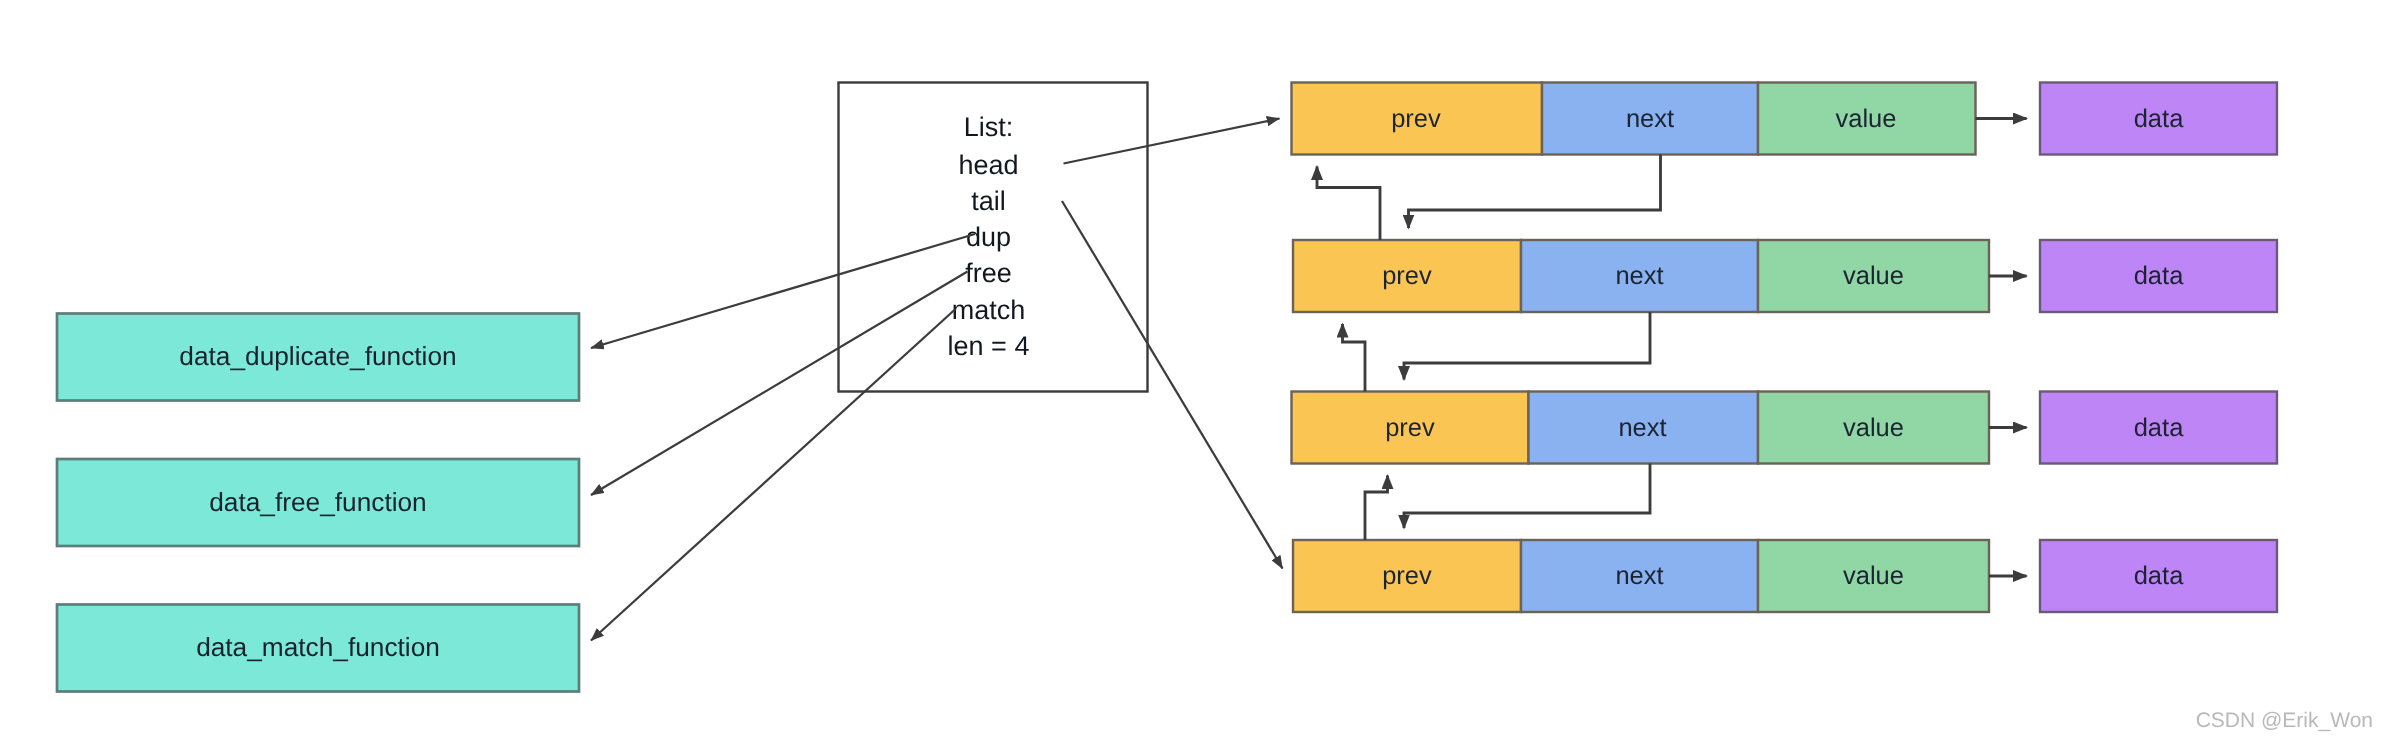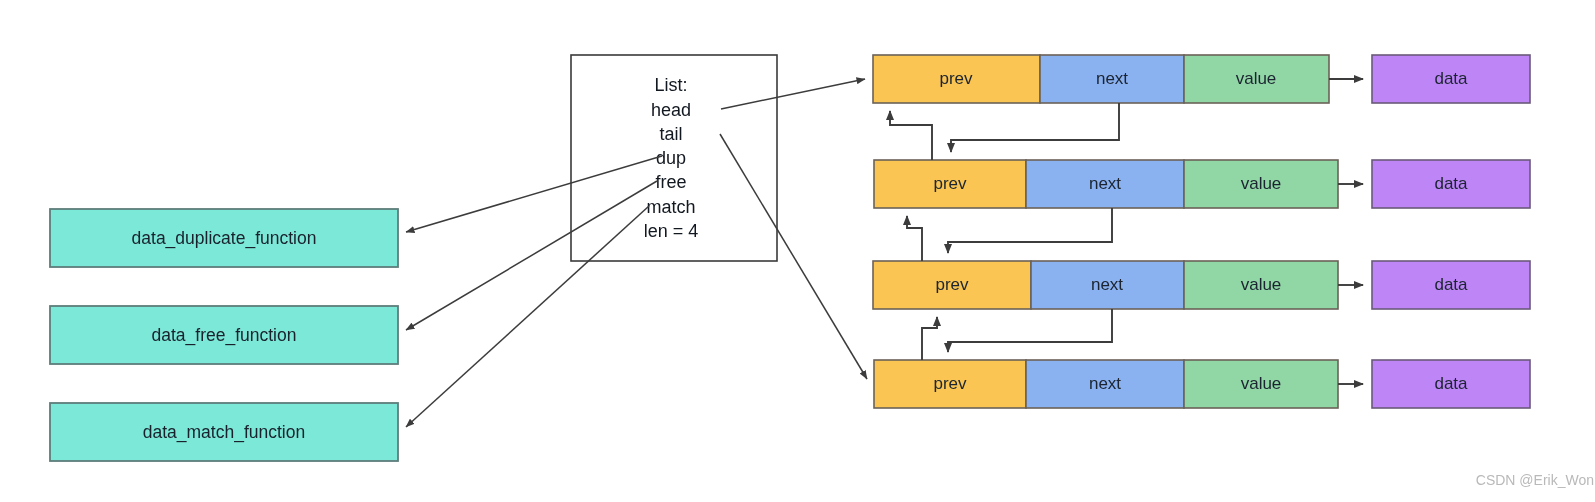--- a/index.html
+++ b/index.html
@@ -9,21 +9,21 @@
   }
   body {
     width: 1595px;
     height: 502px;
     position: relative;
     overflow: hidden;
     font-family: "Liberation Sans", sans-serif;
   }
   #diagram-root {
     position: absolute;
-    left: 16px;
+    left: 4px;
     top: 0;
     width: 1393px;
     height: 502px;
   }
   svg {
     display: block;
   }
   .box-label {
     font-family: "Liberation Sans", sans-serif;
     font-size: 17px;

